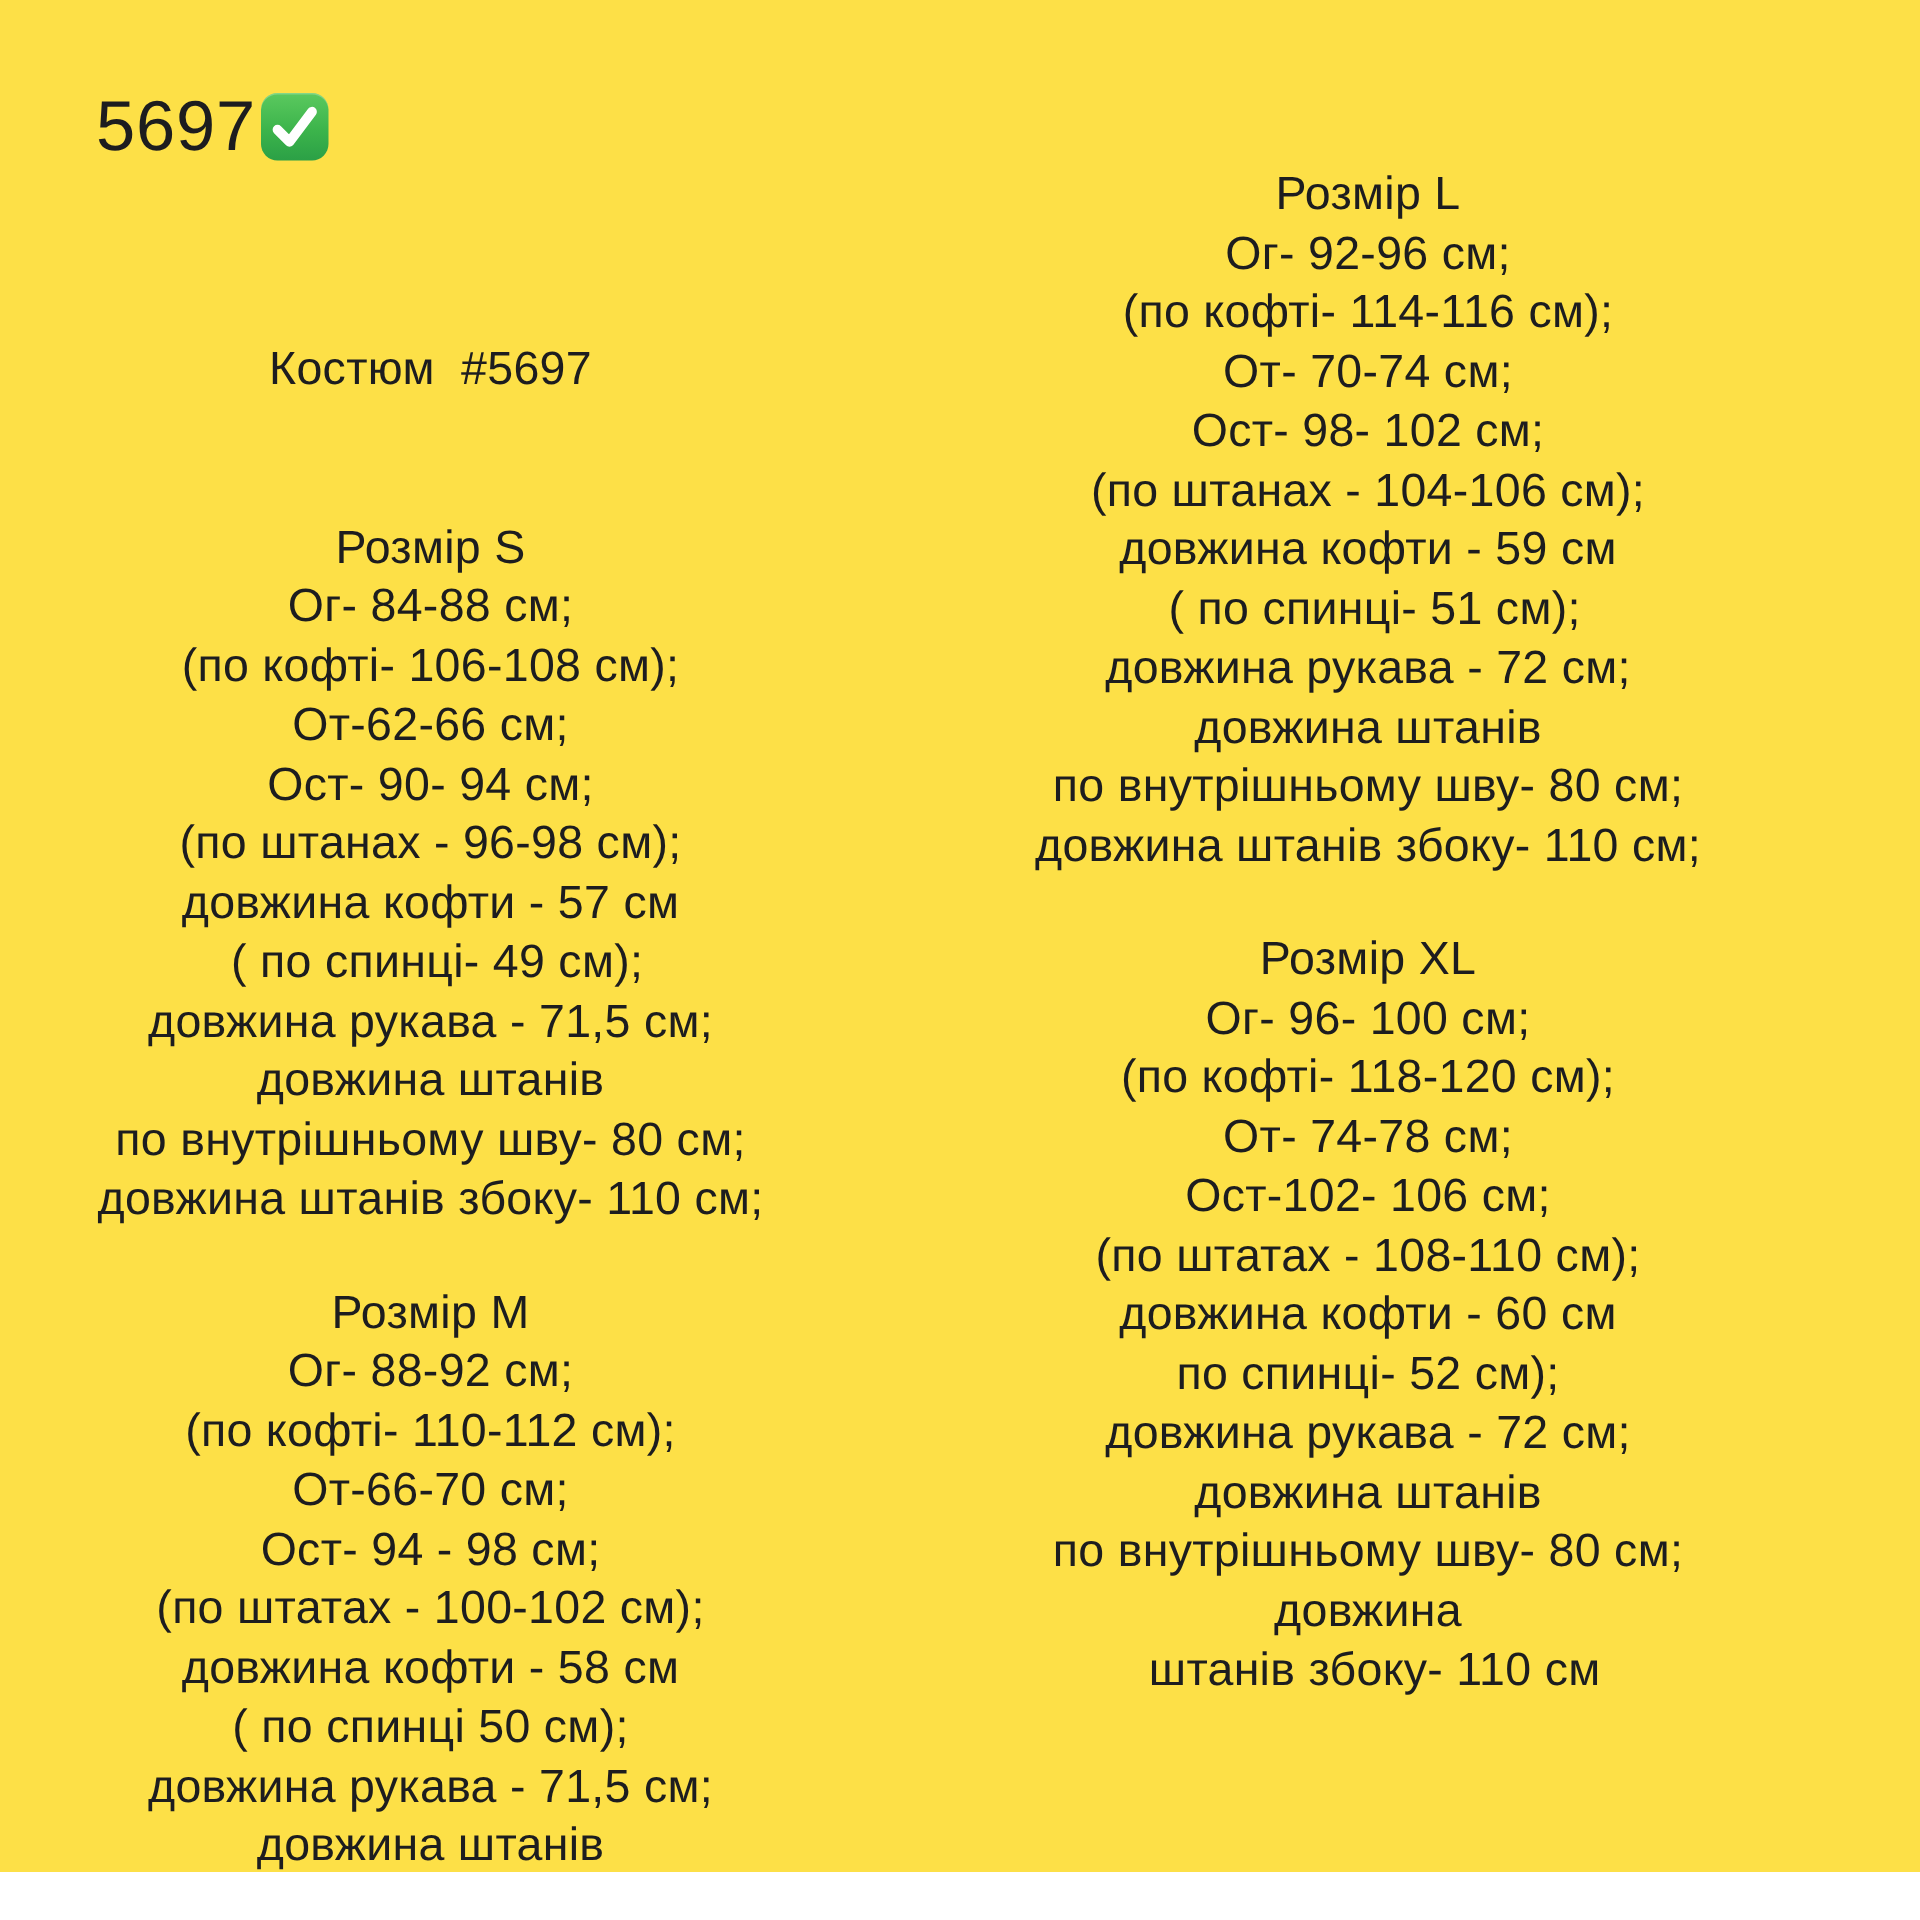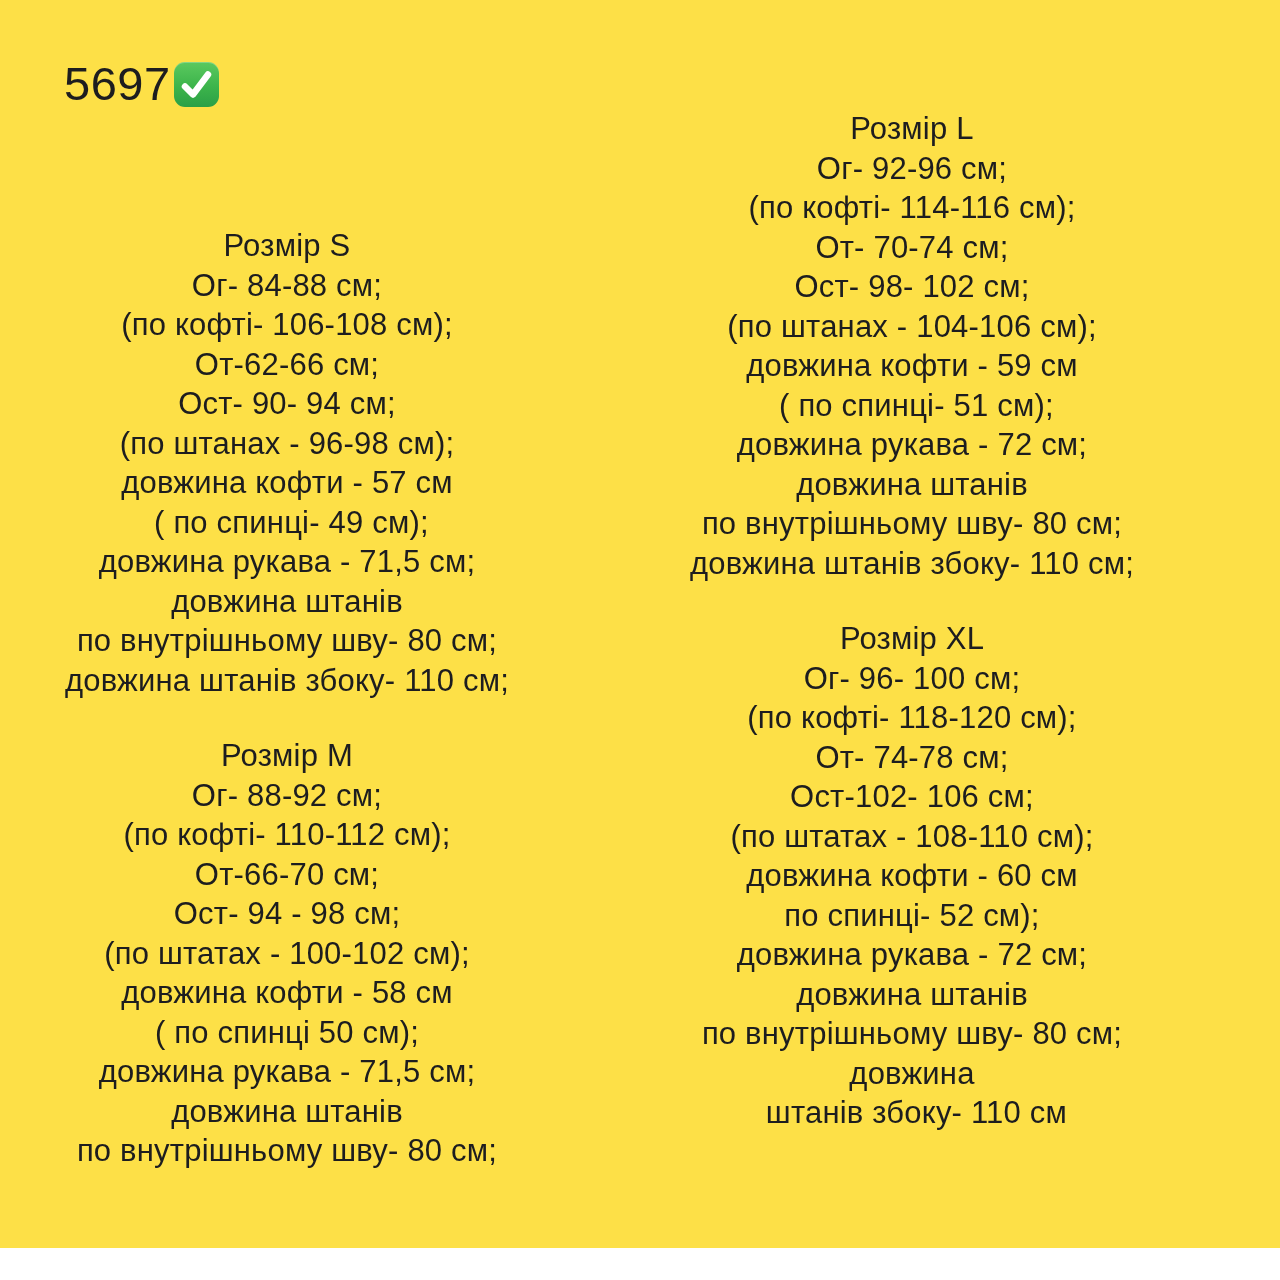--- a/index.html
+++ b/index.html
@@ -64,17 +64,18 @@
   <div class="title-row">
     <span class="title-text">5697</span>
     <span class="check-emoji">
       <svg width="45" height="45" viewBox="0 0 45 45" aria-hidden="true">
         <polyline points="11,24.5 19,32.5 34,12.5" fill="none" stroke="#ffffff" stroke-width="6.5" stroke-linecap="round" stroke-linejoin="round"></polyline>
       </svg>
     </span>
   </div>
 
   <div class="col col-left">
+    <div class="line">Костюм  #5697</div>
   <div class="line">Розмір S</div><div class="line">Ог- 84-88 см;</div><div class="line">(по кофті- 106-108 см);</div><div class="line">От-62-66 см;</div><div class="line">Ост- 90- 94 см;</div><div class="line">(по штанах - 96-98 см);</div><div class="line">довжина кофти - 57 см</div><div class="line"> ( по спинці- 49 см);</div><div class="line">довжина рукава - 71,5 см;</div><div class="line">довжина штанів</div><div class="line">по внутрішньому шву- 80 см;</div><div class="line">довжина штанів збоку- 110 см;</div><div class="spacer"></div><div class="line">Розмір М</div><div class="line">Ог- 88-92 см;</div><div class="line">(по кофті- 110-112 см);</div><div class="line">От-66-70 см;</div><div class="line">Ост- 94 - 98 см;</div><div class="line">(по штатах - 100-102 см);</div><div class="line">довжина кофти - 58 см</div><div class="line">( по спинці 50 см);</div><div class="line">довжина рукава - 71,5 см;</div><div class="line">довжина штанів</div><div class="line">по внутрішньому шву- 80 см;</div></div>
 
   <div class="col col-right"><div class="line">Розмір L</div><div class="line">Ог- 92-96 см;</div><div class="line">(по кофті- 114-116 см);</div><div class="line">От- 70-74 см;</div><div class="line">Ост- 98- 102 см;</div><div class="line">(по штанах - 104-106 см);</div><div class="line">довжина кофти - 59 см</div><div class="line"> ( по спинці- 51 см);</div><div class="line">довжина рукава - 72 см;</div><div class="line">довжина штанів</div><div class="line">по внутрішньому шву- 80 см;</div><div class="line">довжина штанів збоку- 110 см;</div><div class="spacer"></div><div class="line">Розмір XL</div><div class="line">Ог- 96- 100 см;</div><div class="line">(по кофті- 118-120 см);</div><div class="line">От- 74-78 см;</div><div class="line">Ост-102- 106 см;</div><div class="line">(по штатах - 108-110 см);</div><div class="line">довжина кофти - 60 см</div><div class="line">по спинці- 52 см);</div><div class="line">довжина рукава - 72 см;</div><div class="line">довжина штанів</div><div class="line">по внутрішньому шву- 80 см;</div><div class="line">довжина</div><div class="line"> штанів збоку- 110 см</div></div>
 
 </div>
 
 </body></html>

